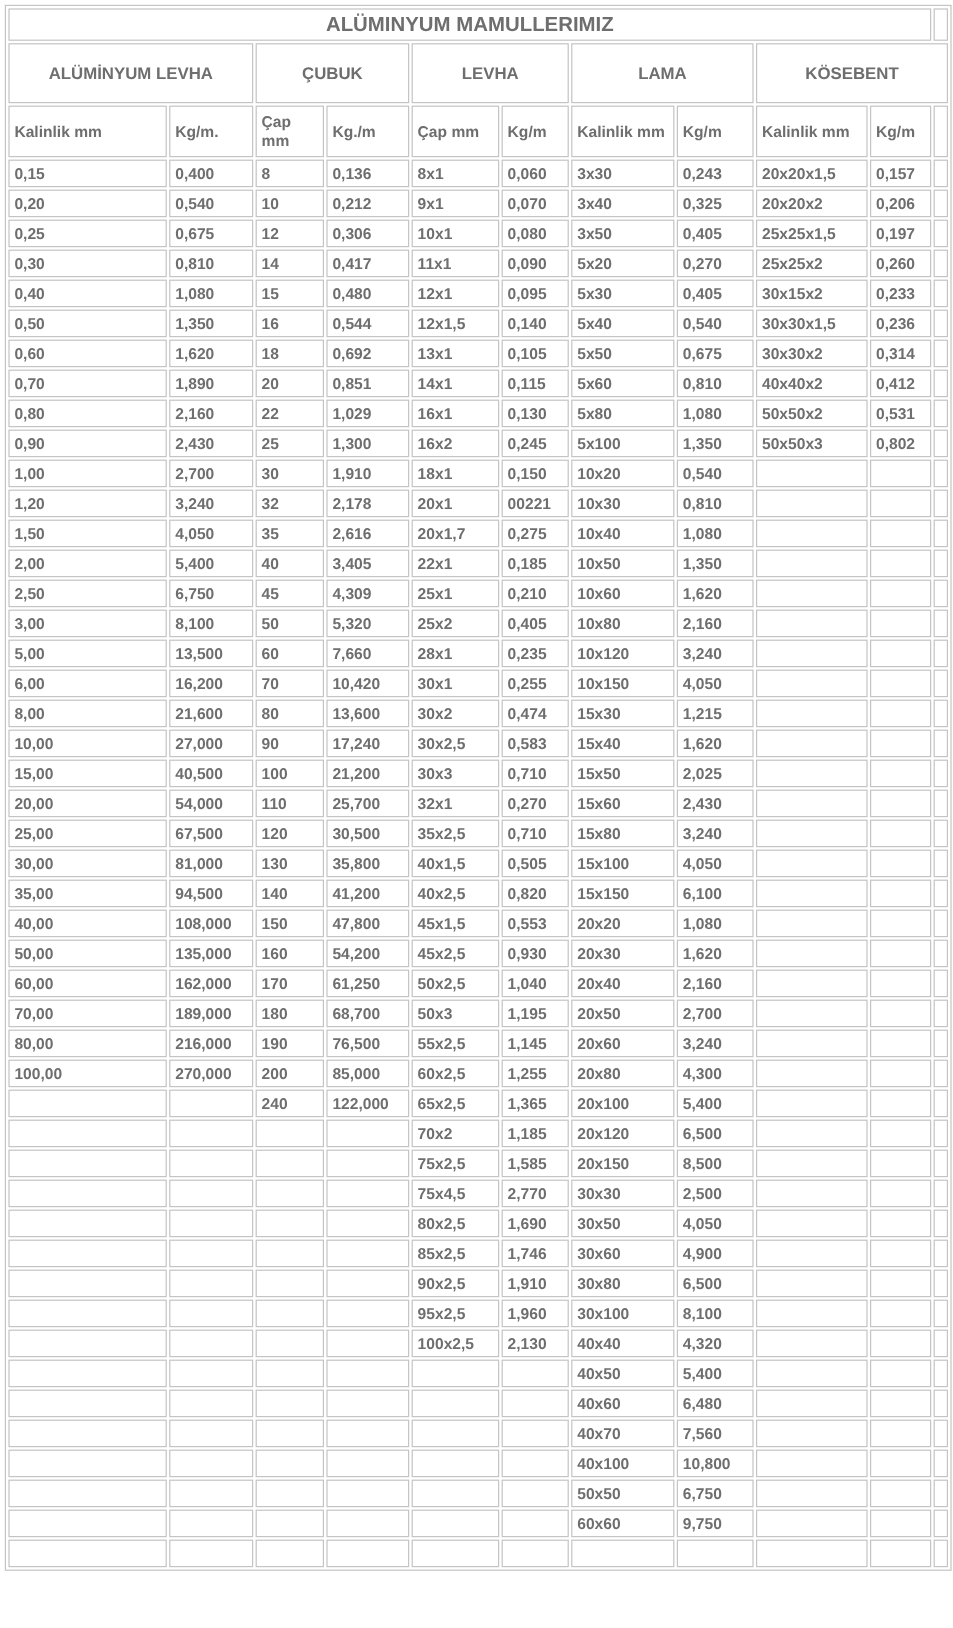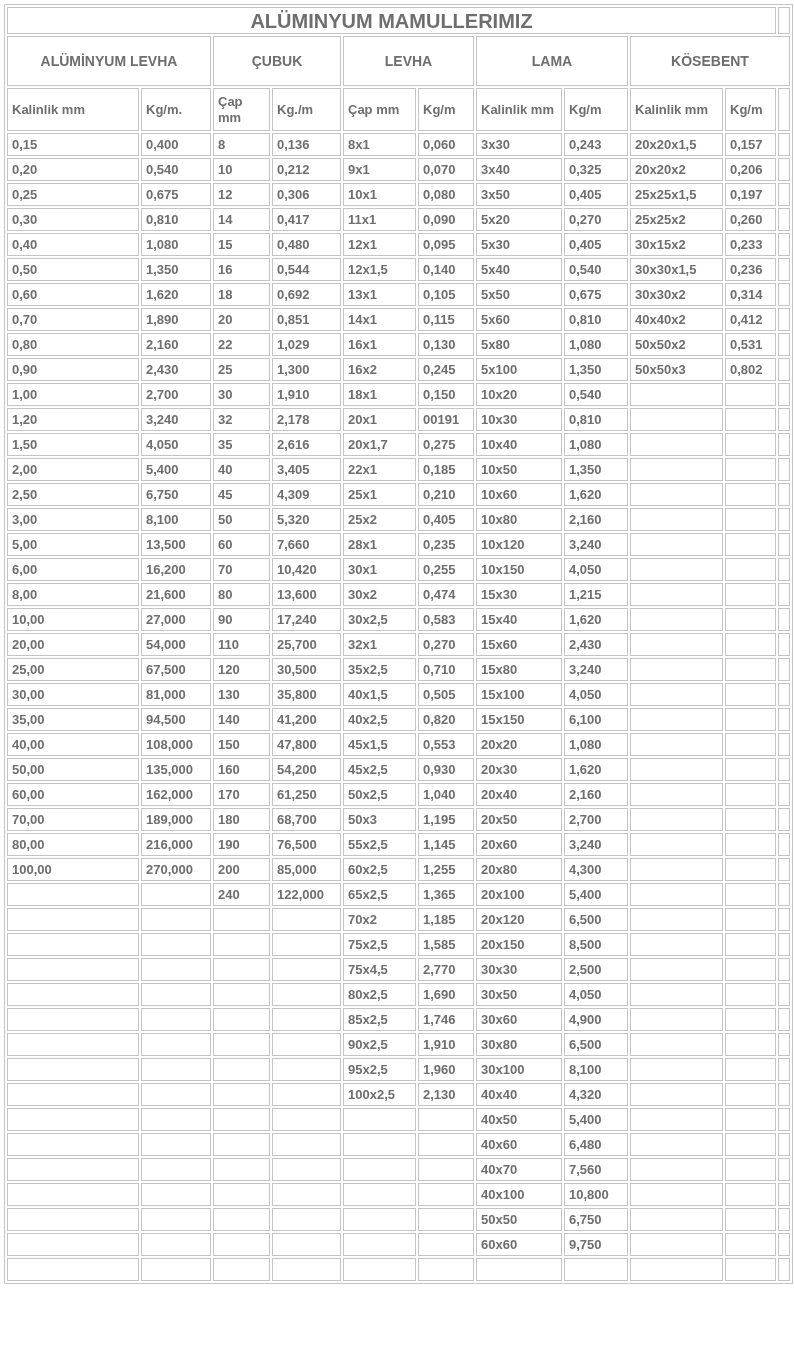--- a/index.html
+++ b/index.html
@@ -31,21 +31,21 @@
     line-height: 16px;
     vertical-align: middle;
     padding: 1px 2px 1px 4px;
     overflow: hidden;
     white-space: normal;
     background: #ffffff;
   }
   tr.title-row td {
     height: 27px;
     text-align: center;
-    font-size: 20px;
+    font-size: 17px;
     padding: 1px 2px;
   }
   tr.group-row td {
     height: 43px;
     text-align: center;
     font-size: 14px;
     padding: 16px 2px;
   }
   tr.header-row td {
     height: 43px;
@@ -245,21 +245,21 @@
           <td></td>
           <td></td>
           <td class="narrow"></td>
         </tr>
         <tr class="data-row">
           <td>1,20</td>
           <td>3,240</td>
           <td>32</td>
           <td>2,178</td>
           <td>20x1</td>
-          <td>00191</td>
+          <td>00221</td>
           <td>10x30</td>
           <td>0,810</td>
           <td></td>
           <td></td>
           <td class="narrow"></td>
         </tr>
         <tr class="data-row">
           <td>1,50</td>
           <td>4,050</td>
           <td>35</td>
@@ -357,20 +357,33 @@
           <td>17,240</td>
           <td>30x2,5</td>
           <td>0,583</td>
           <td>15x40</td>
           <td>1,620</td>
           <td></td>
           <td></td>
           <td class="narrow"></td>
         </tr>
         <tr class="data-row">
+          <td>15,00</td>
+          <td>40,500</td>
+          <td>100</td>
+          <td>21,200</td>
+          <td>30x3</td>
+          <td>0,710</td>
+          <td>15x50</td>
+          <td>2,025</td>
+          <td></td>
+          <td></td>
+          <td class="narrow"></td>
+        </tr>
+        <tr class="data-row">
           <td>20,00</td>
           <td>54,000</td>
           <td>110</td>
           <td>25,700</td>
           <td>32x1</td>
           <td>0,270</td>
           <td>15x60</td>
           <td>2,430</td>
           <td></td>
           <td></td>

